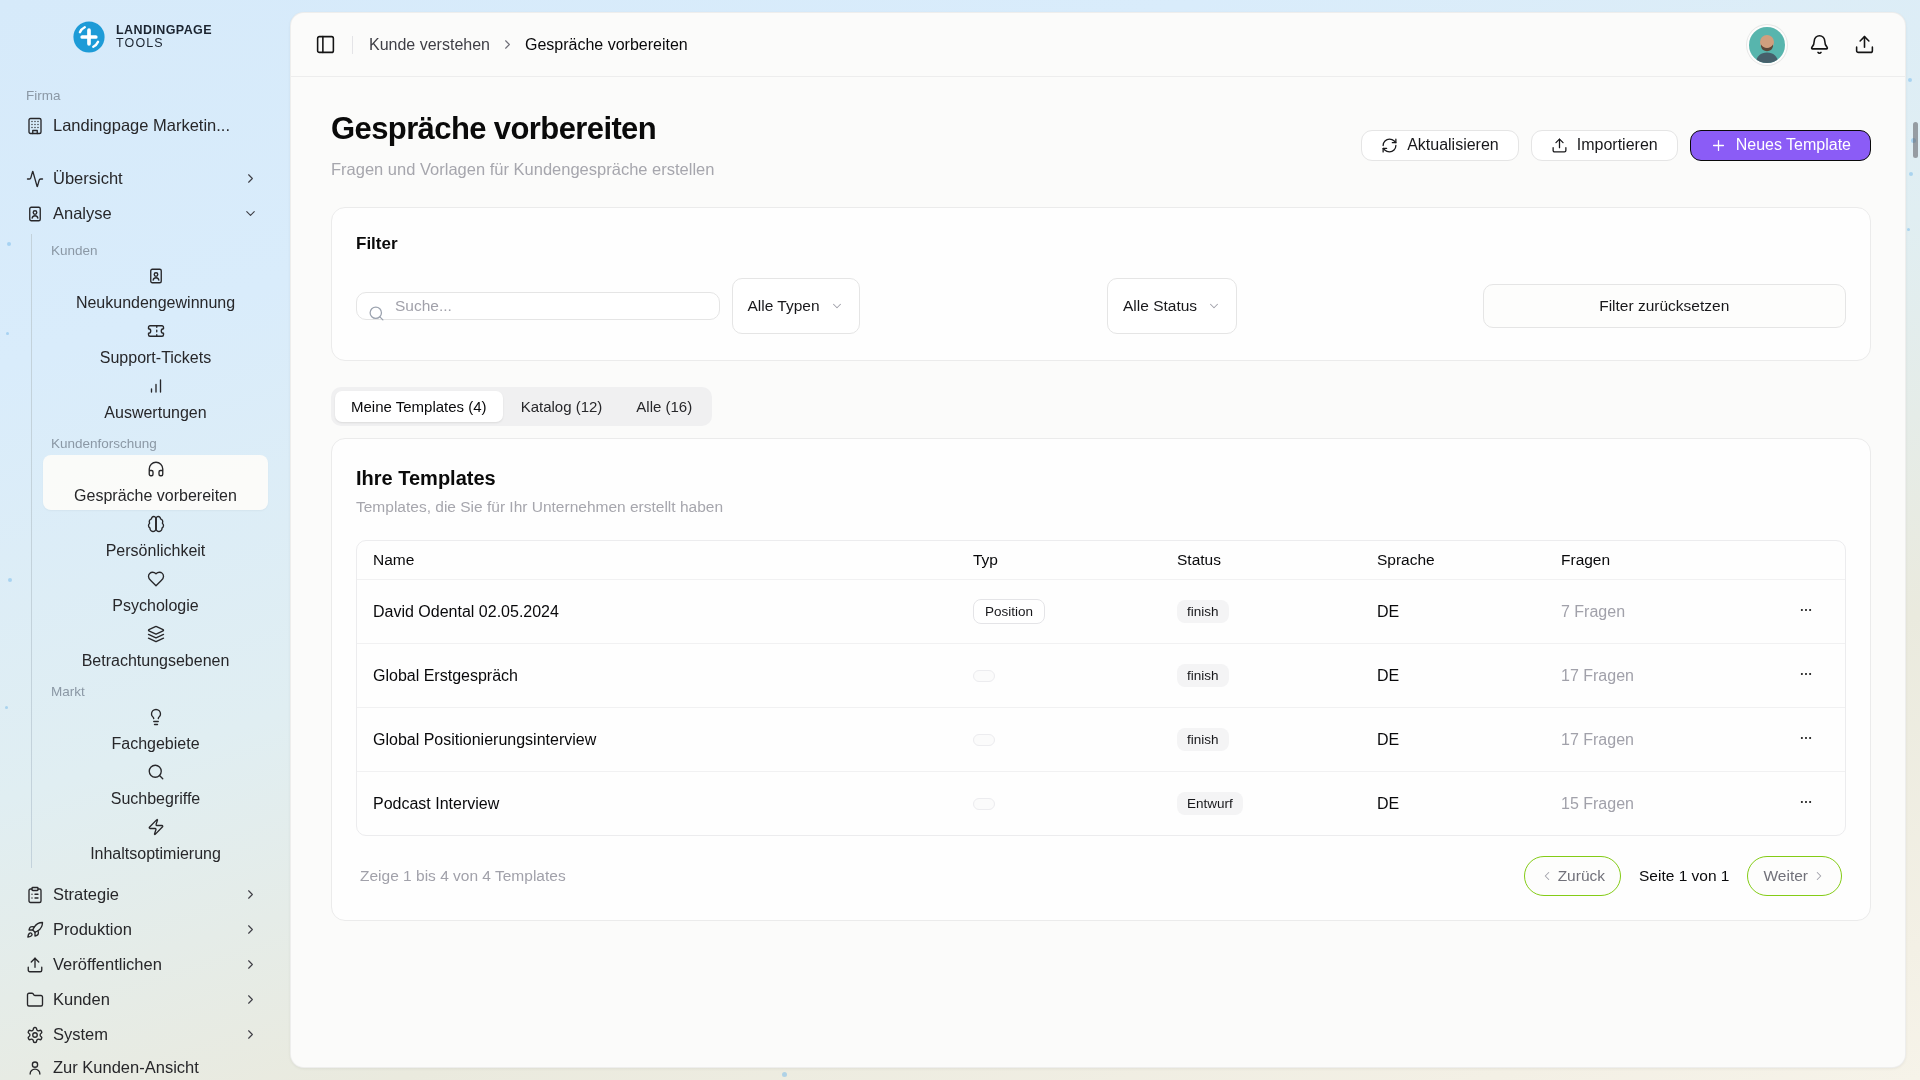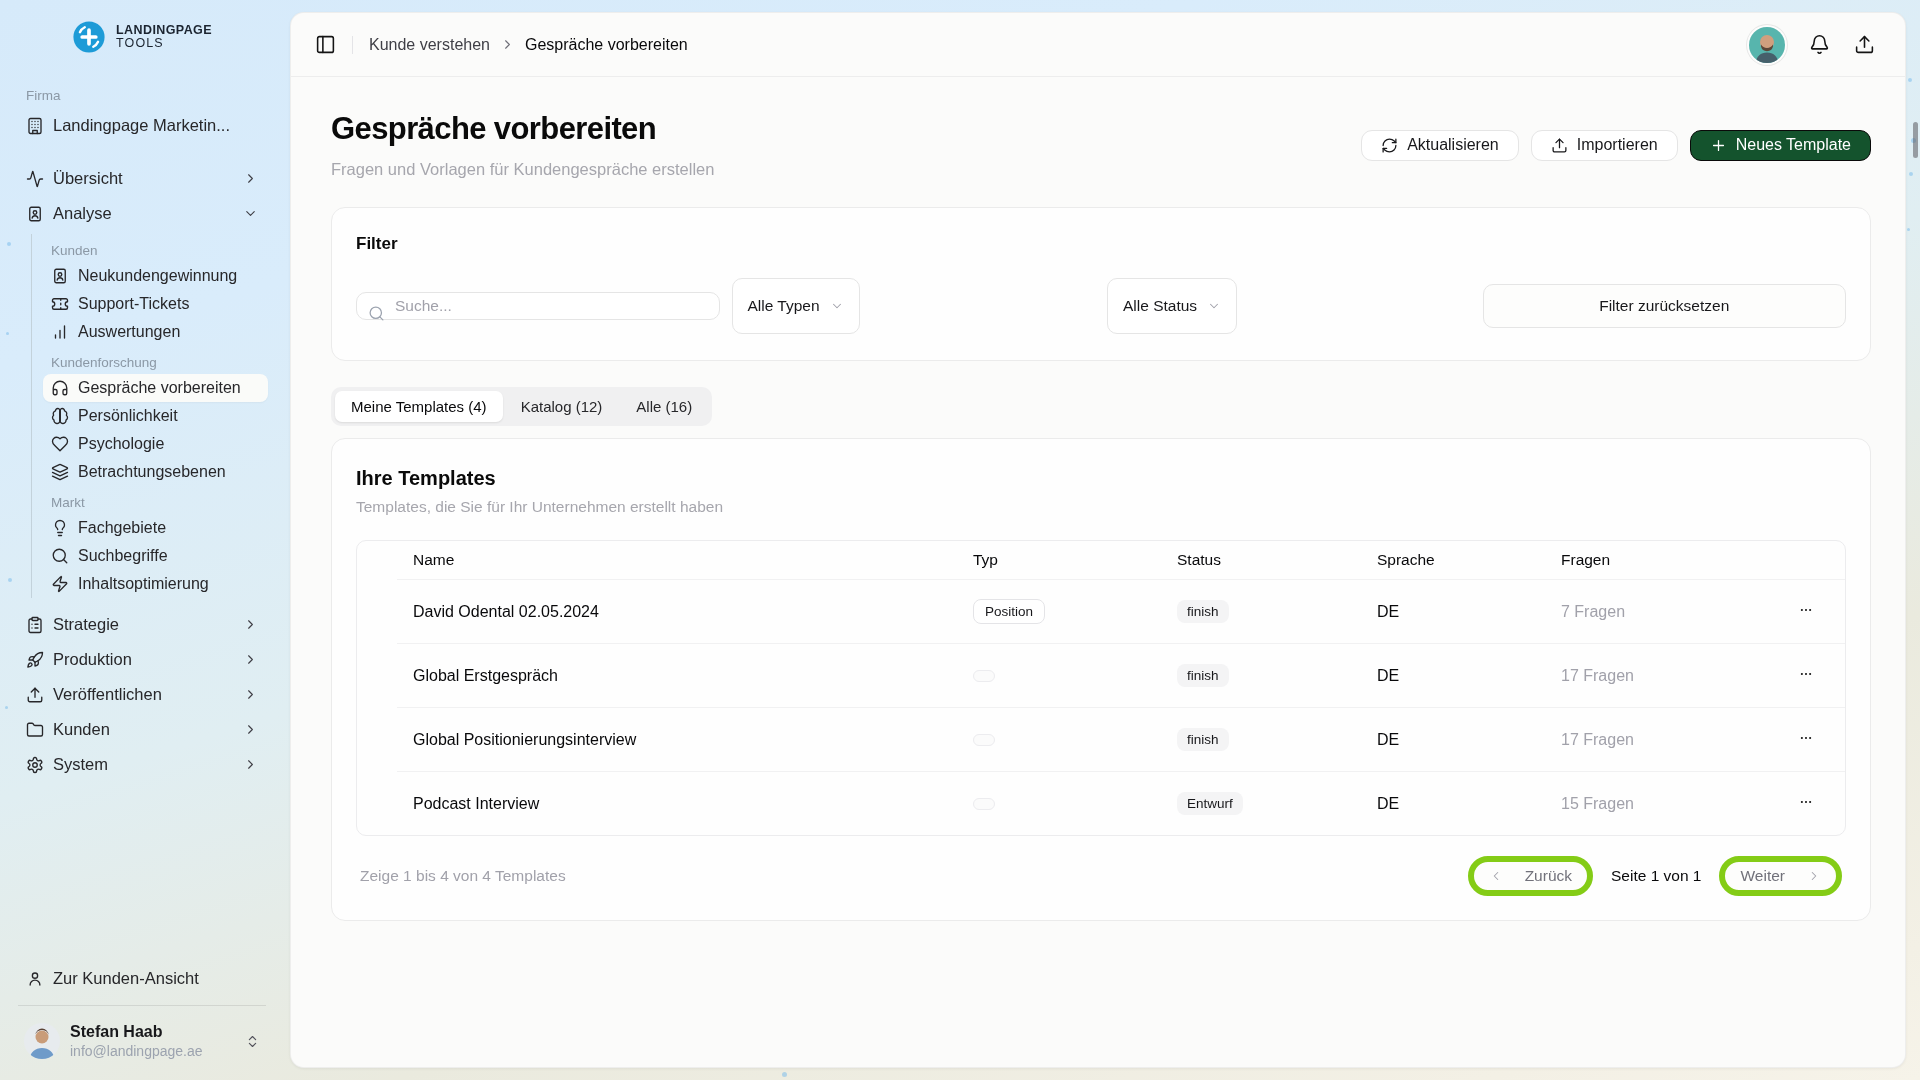--- a/index.html
+++ b/index.html
@@ -27,21 +27,21 @@
   .sb-label { font-size:13.5px; color:#8b98a5; font-weight:500; margin:4px 10px 6px; }
   .sb-item { display:flex; align-items:center; gap:9px; padding:7px 10px; border-radius:8px; font-size:16.5px; cursor:pointer; }
   .sb-item .chev { margin-left:auto; width:15px; height:15px; color:#3f3f46; }
   .ic { width:18px; height:18px; flex:none; stroke:currentColor; fill:none; stroke-width:1.8; stroke-linecap:round; stroke-linejoin:round; }
   .ic.sm { width:15px; height:15px; }
   .ic.fill { fill:currentColor; stroke:none; }
 
   .sb-nav { margin-top:20px; display:flex; flex-direction:column; gap:2px; }
   .sb-sub { margin:2px 0 8px 15px; border-left:1px solid #c3d2db; padding-left:11px; display:flex; flex-direction:column; }
   .sb-sub-label { font-size:13.5px; color:#8b98a5; font-weight:500; margin:9px 0 4px 8px; }
-  .sb-sub .sb-item { font-size:16px; padding:5px 8px; gap:9px; }
+  .sb-sub .sb-item { font-size:16px; padding:5px 8px; gap:9px;flex-direction:column; }
   .sb-sub .sb-item.active { background:rgba(253,252,248,.92); box-shadow:0 1px 2px rgba(0,0,0,.04); }
 
   .sb-footer { margin-top:auto; }
   .sb-divider { height:1px; background:rgba(0,0,0,.09); margin:10px 2px; }
   .user-row { display:flex; align-items:center; gap:10px; padding:6px 8px; border-radius:10px; cursor:pointer; }
   .avatar-sm { width:36px; height:36px; border-radius:50%; overflow:hidden; flex:none; }
   .user-meta { line-height:1.2; min-width:0; }
   .user-name { font-size:16px; font-weight:700; color:#18181b; }
   .user-email { font-size:14px; color:#9ca3af; margin-top:2px; }
   .user-row .chevud { margin-left:auto; width:15px; height:15px; color:#52525b; }
@@ -61,21 +61,21 @@
   .content { padding:34px 34px 0 40px; overflow:hidden; }
 
   .page-head { display:flex; align-items:center; margin-bottom:28px; }
   .page-title { font-size:31px; font-weight:700; letter-spacing:-.6px; color:#0a0a0a; margin:0 0 13px; }
   .page-sub { font-size:16.5px; color:#a6a6ad; }
   .head-actions { margin-left:auto; display:flex; align-items:center; gap:12px; }
   .btn { display:inline-flex; align-items:center; justify-content:center; gap:9px; height:31px; padding:0 19px;
          border-radius:11px; border:1px solid #e5e5e5; background:#fff; font-size:16px; font-weight:500;
          color:#18181b; cursor:pointer; font-family:inherit; }
   .btn .ic { width:17px; height:17px; }
-  .btn-dark { background:#14532d; border-color:#0a0a0a; color:#fff; }
+  .btn-dark { background:#8b5cf6; border-color:#0a0a0a; color:#fff; }
 
   
   .card { background:#fefefe; border:1px solid #ebebeb; border-radius:14px; }
   .filter-card { padding:26px 24px; margin-bottom:26px; }
   .filter-title { font-size:17px; font-weight:700; color:#0a0a0a; margin-bottom:24px; }
   .filter-row { display:grid; grid-template-columns:repeat(4,1fr); gap:12px; align-items:center; }
   .search-wrap { position:relative; }
   .search-wrap .ic { position:absolute; left:12px; top:13px; width:17px; height:17px; color:#9ca3af; }
   .search-input { width:100%; height:28px; border:1px solid #e5e5e5; border-radius:10px; padding:0 14px 0 38px;
                   font-size:15.5px; font-family:inherit; color:#18181b; background:#fff; outline:none; }
@@ -88,38 +88,38 @@
 
   
   .tabs { display:inline-flex; align-items:center; gap:2px; background:#f0f0f1; border-radius:10px; padding:4px; margin-bottom:12px; }
   .tab { padding:7px 16px; font-size:15px; font-weight:500; color:#27272a; border-radius:7px; cursor:pointer; white-space:nowrap; }
   .tab.active { background:#fff; box-shadow:0 1px 2px rgba(0,0,0,.09); color:#09090b; }
 
   
   .templates-card { padding:28px 24px 22px; }
   .tpl-title { font-size:20px; font-weight:700; color:#0a0a0a; }
   .tpl-sub { font-size:15.5px; color:#a6a6ad; margin-top:8px; }
-  .table-wrap { border:1px solid #ececee; border-radius:10px; overflow:hidden; margin-top:24px;padding-left:40px; }
+  .table-wrap { border:1px solid #ececee; border-radius:10px; overflow:hidden; margin-top:24px; }
   table { width:100%; border-collapse:collapse; font-size:16px; }
   th { text-align:left; font-weight:500; color:#09090b; padding:10px 16px; font-size:15.5px; white-space:nowrap; }
   td { padding:17px 16px; border-top:1px solid #f1f1f2; color:#09090b; }
   .col-typ { width:204px; } .col-status { width:200px; } .col-lang { width:184px; } .col-q { width:190px; } .col-actions { width:110px; }
   .badge-outline { display:inline-block; padding:4px 11px; border:1px solid #e4e4e7; border-radius:8px; background:#fff;
                    font-size:13.5px; font-weight:500; color:#18181b; }
   .typ-empty { display:inline-block; width:22px; height:12px; border:1px solid #ececef; border-radius:999px; background:#fbfbfb; vertical-align:middle; }
   .badge-soft { display:inline-block; padding:4px 10px; background:#f4f4f5; border-radius:8px; font-size:13.5px; font-weight:500; color:#18181b; }
   .q-muted { color:#a1a1aa; }
   .row-menu { background:none; border:none; cursor:pointer; color:#141414; padding:4px; }
   .row-menu .ic { width:18px; height:18px; }
   td.actions { text-align:right; padding-right:26px; }
 
   .tpl-footer { display:flex; align-items:center; margin-top:20px; padding:0 4px 2px; }
   .tpl-summary { font-size:15.5px; color:#a1a1aa; }
   .pager { margin-left:auto; display:flex; align-items:center; }
-  .page-btn { display:inline-flex; align-items:center; gap:22px; height:40px; padding:0 15px; border:6px solid #84cc16;
+  .page-btn { display:inline-flex; align-items:center; gap:4px; height:40px; padding:0 15px; border:1px solid #84cc16;
               border-radius:20px; background:#fdfdfc; color:#71717a; font-size:15.5px; font-weight:500; cursor:pointer; font-family:inherit; }
   .page-btn .ic { width:14px; height:14px; color:#a1a1aa; }
   .page-info { font-size:15.5px; font-weight:500; color:#09090b; margin:0 18px; }
 </style>
 </head>
 <body>
 
 <div class="app">
 
   <aside class="sidebar">

